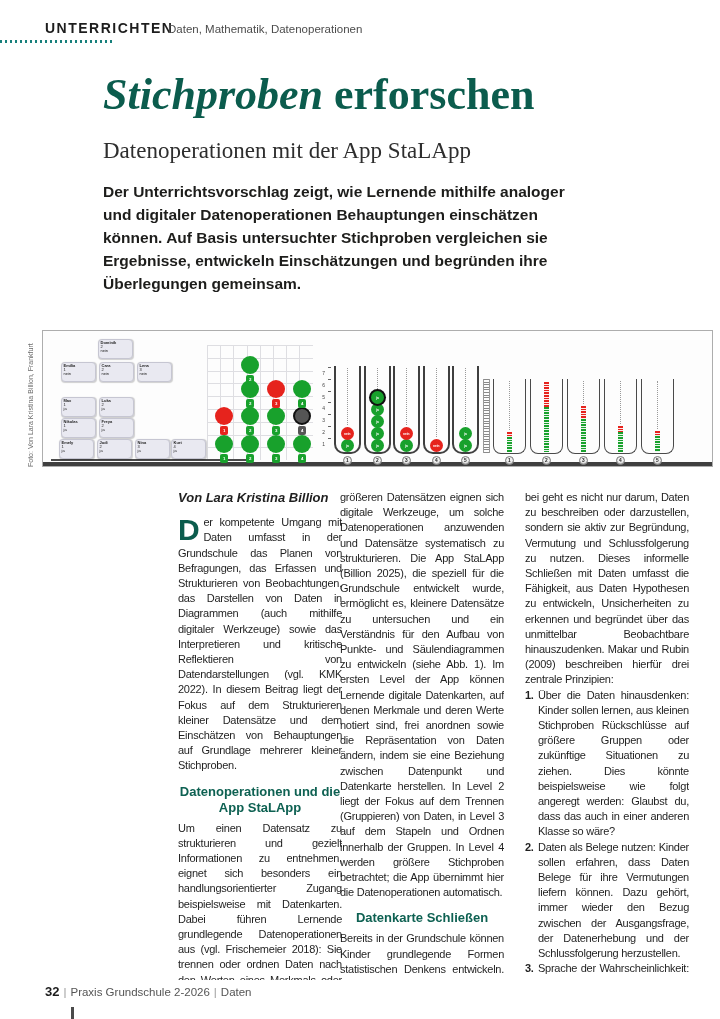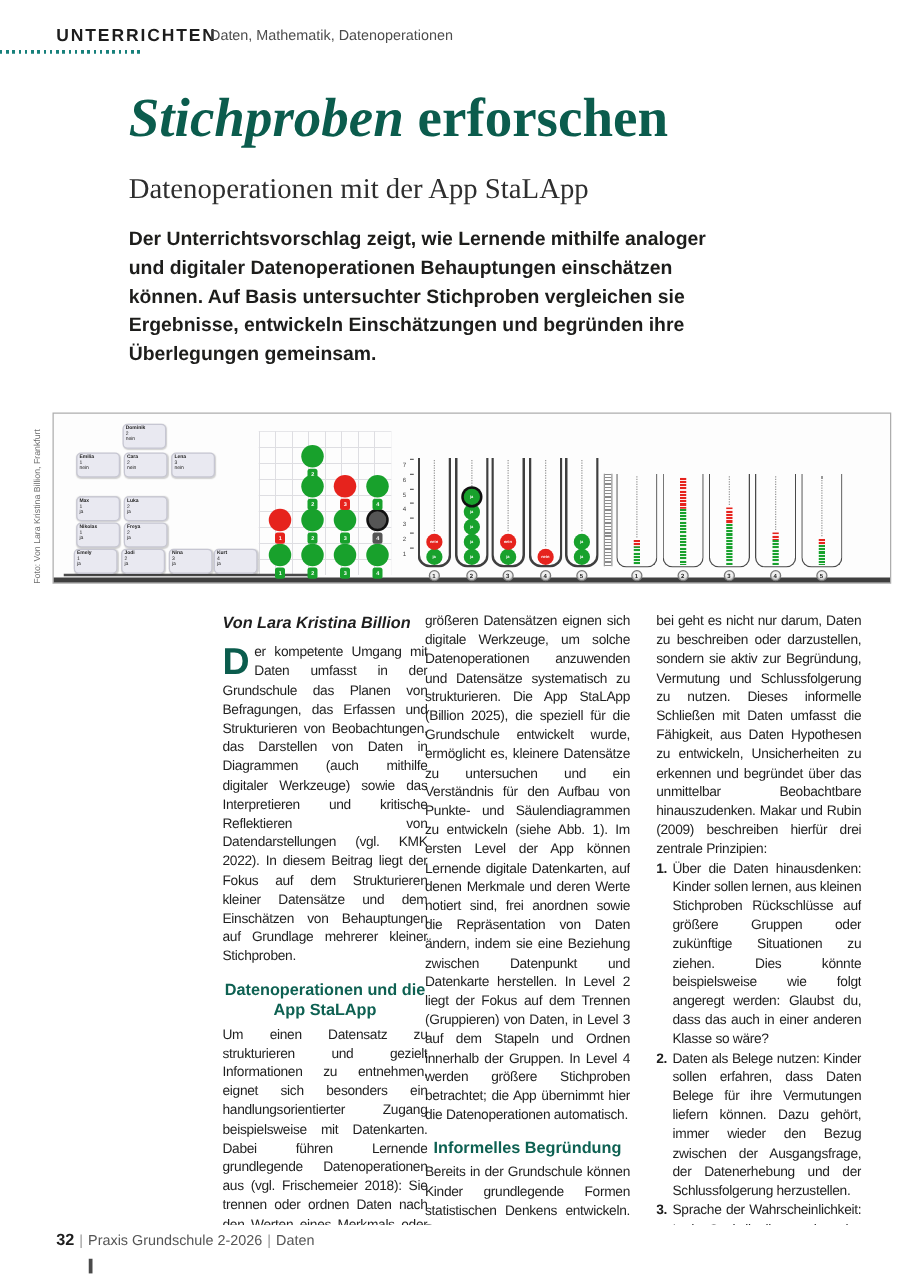--- a/index.html
+++ b/index.html
@@ -361,21 +361,21 @@
 
   <div class="col c1">
     <div class="byline">Von Lara Kristina Billion</div>
     <p><span class="dropcap">D</span><span>er kompetente Umgang mit Daten umfasst in der Grundschule das Planen von Befragungen, das Erfassen und Strukturieren von Beobachtungen, das Darstellen von Daten in Diagrammen (auch mithilfe digitaler Werkzeuge) sowie das Interpretieren und kritische Reflektieren von Datendarstellungen (vgl. KMK 2022). In diesem Beitrag liegt der Fokus auf dem Strukturieren kleiner Datensätze und dem Einschätzen von Behauptungen auf Grundlage mehrerer kleiner Stichproben.</span></p>
     <div class="colhead">Datenoperationen und die App StaLApp</div>
     <p>Um einen Datensatz zu strukturieren und gezielt Informationen zu entnehmen, eignet sich besonders ein handlungsorientierter Zugang beispielsweise mit Datenkarten. Dabei führen Lernende grundlegende Datenoperationen aus (vgl. Frischemeier 2018): Sie trennen oder ordnen Daten nach den Werten eines Merkmals oder stapeln sie, um Häufigkeiten zu vergleichen. Bei</p>
   </div>
 
   <div class="col c2">
     <p>größeren Datensätzen eignen sich digitale Werkzeuge, um solche Datenoperationen anzuwenden und Datensätze systematisch zu strukturieren. Die App StaLApp (Billion 2025), die speziell für die Grundschule entwickelt wurde, ermöglicht es, kleinere Datensätze zu untersuchen und ein Verständnis für den Aufbau von Punkte- und Säulendiagrammen zu entwickeln (siehe Abb. 1). Im ersten Level der App können Lernende digitale Datenkarten, auf denen Merkmale und deren Werte notiert sind, frei anordnen sowie die Repräsentation von Daten ändern, indem sie eine Beziehung zwischen Datenpunkt und Datenkarte herstellen. In Level 2 liegt der Fokus auf dem Trennen (Gruppieren) von Daten, in Level 3 auf dem Stapeln und Ordnen innerhalb der Gruppen. In Level 4 werden größere Stichproben betrachtet; die App übernimmt hier die Datenoperationen automatisch.</p>
-    <div class="colhead">Informelles Begründung</div>
+    <div class="colhead">Datenkarte Schließen</div>
     <p>Bereits in der Grundschule können Kinder grundlegende Formen statistischen Denkens entwickeln. Da-</p>
   </div>
 
   <div class="col c3">
     <p>bei geht es nicht nur darum, Daten zu beschreiben oder darzustellen, sondern sie aktiv zur Begründung, Vermutung und Schlussfolgerung zu nutzen. Dieses informelle Schließen mit Daten umfasst die Fähigkeit, aus Daten Hypothesen zu entwickeln, Unsicherheiten zu erkennen und begründet über das unmittelbar Beobachtbare hinauszudenken. Makar und Rubin (2009) beschreiben hierfür drei zentrale Prinzipien:</p>
     <div class="li">
         <span class="n">1.</span>
         <span class="t">Über die Daten hinausdenken: Kinder sollen lernen, aus kleinen Stichproben Rückschlüsse auf größere Gruppen oder zukünftige Situationen zu ziehen. Dies könnte beispielsweise wie folgt angeregt werden: Glaubst du, dass das auch in einer anderen Klasse so wäre?</span>
       </div>
     <div class="li">

